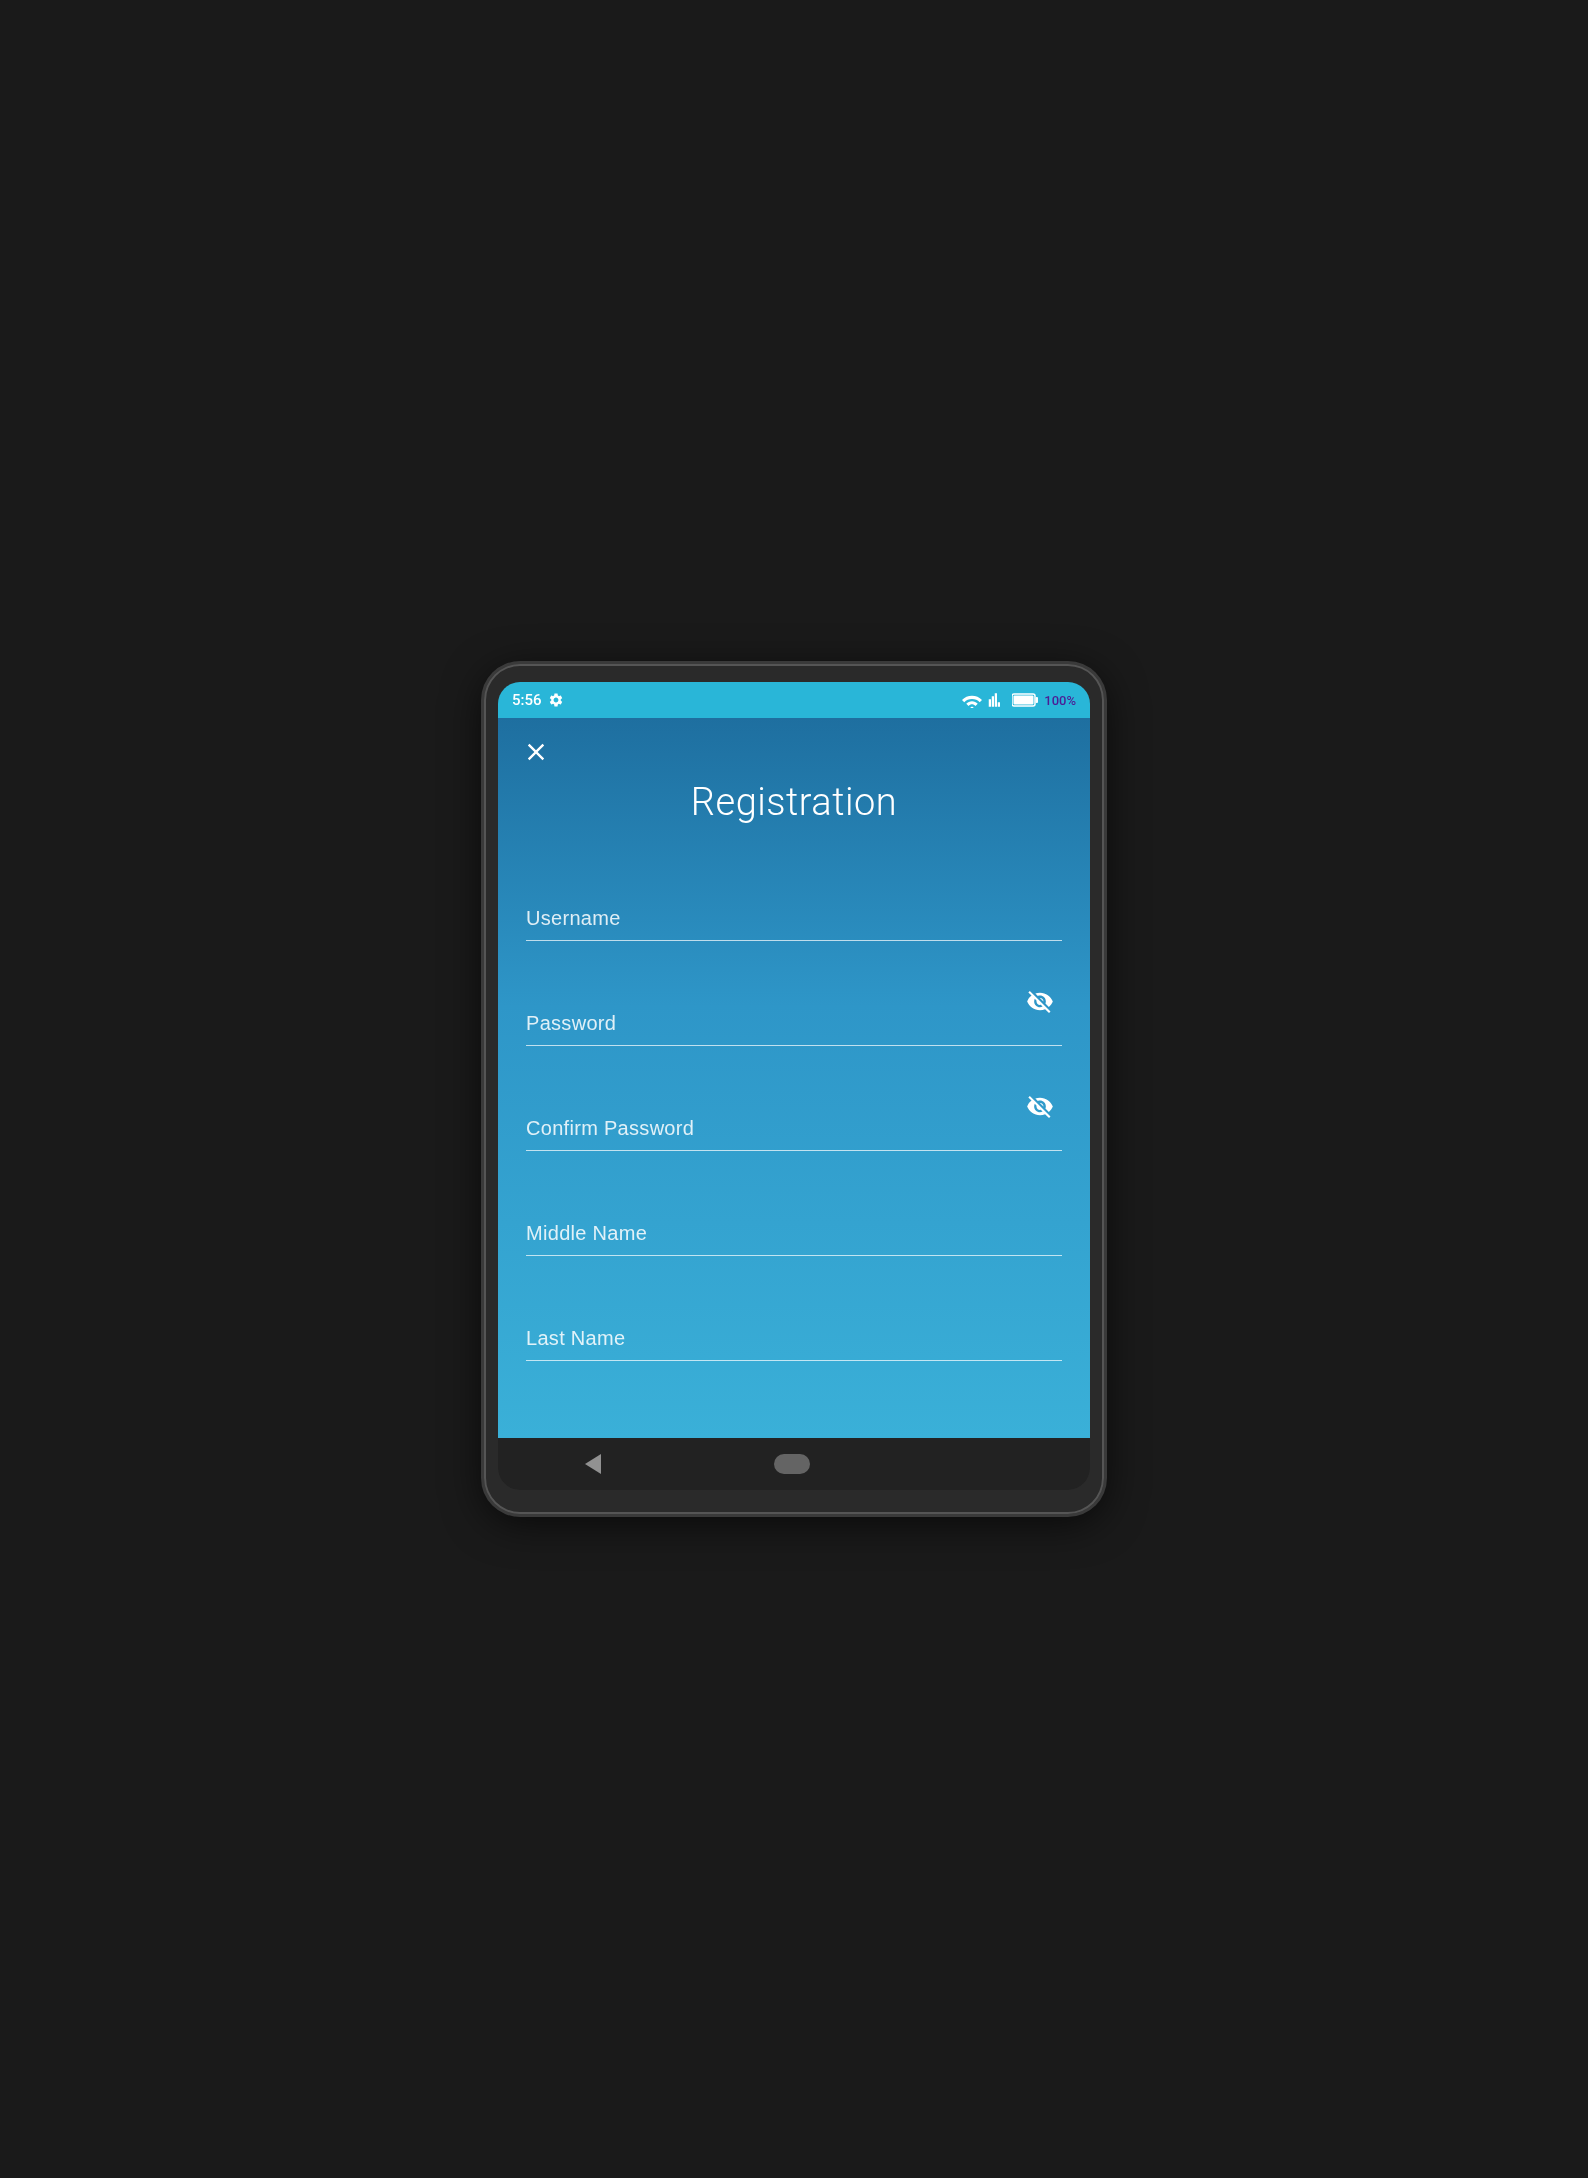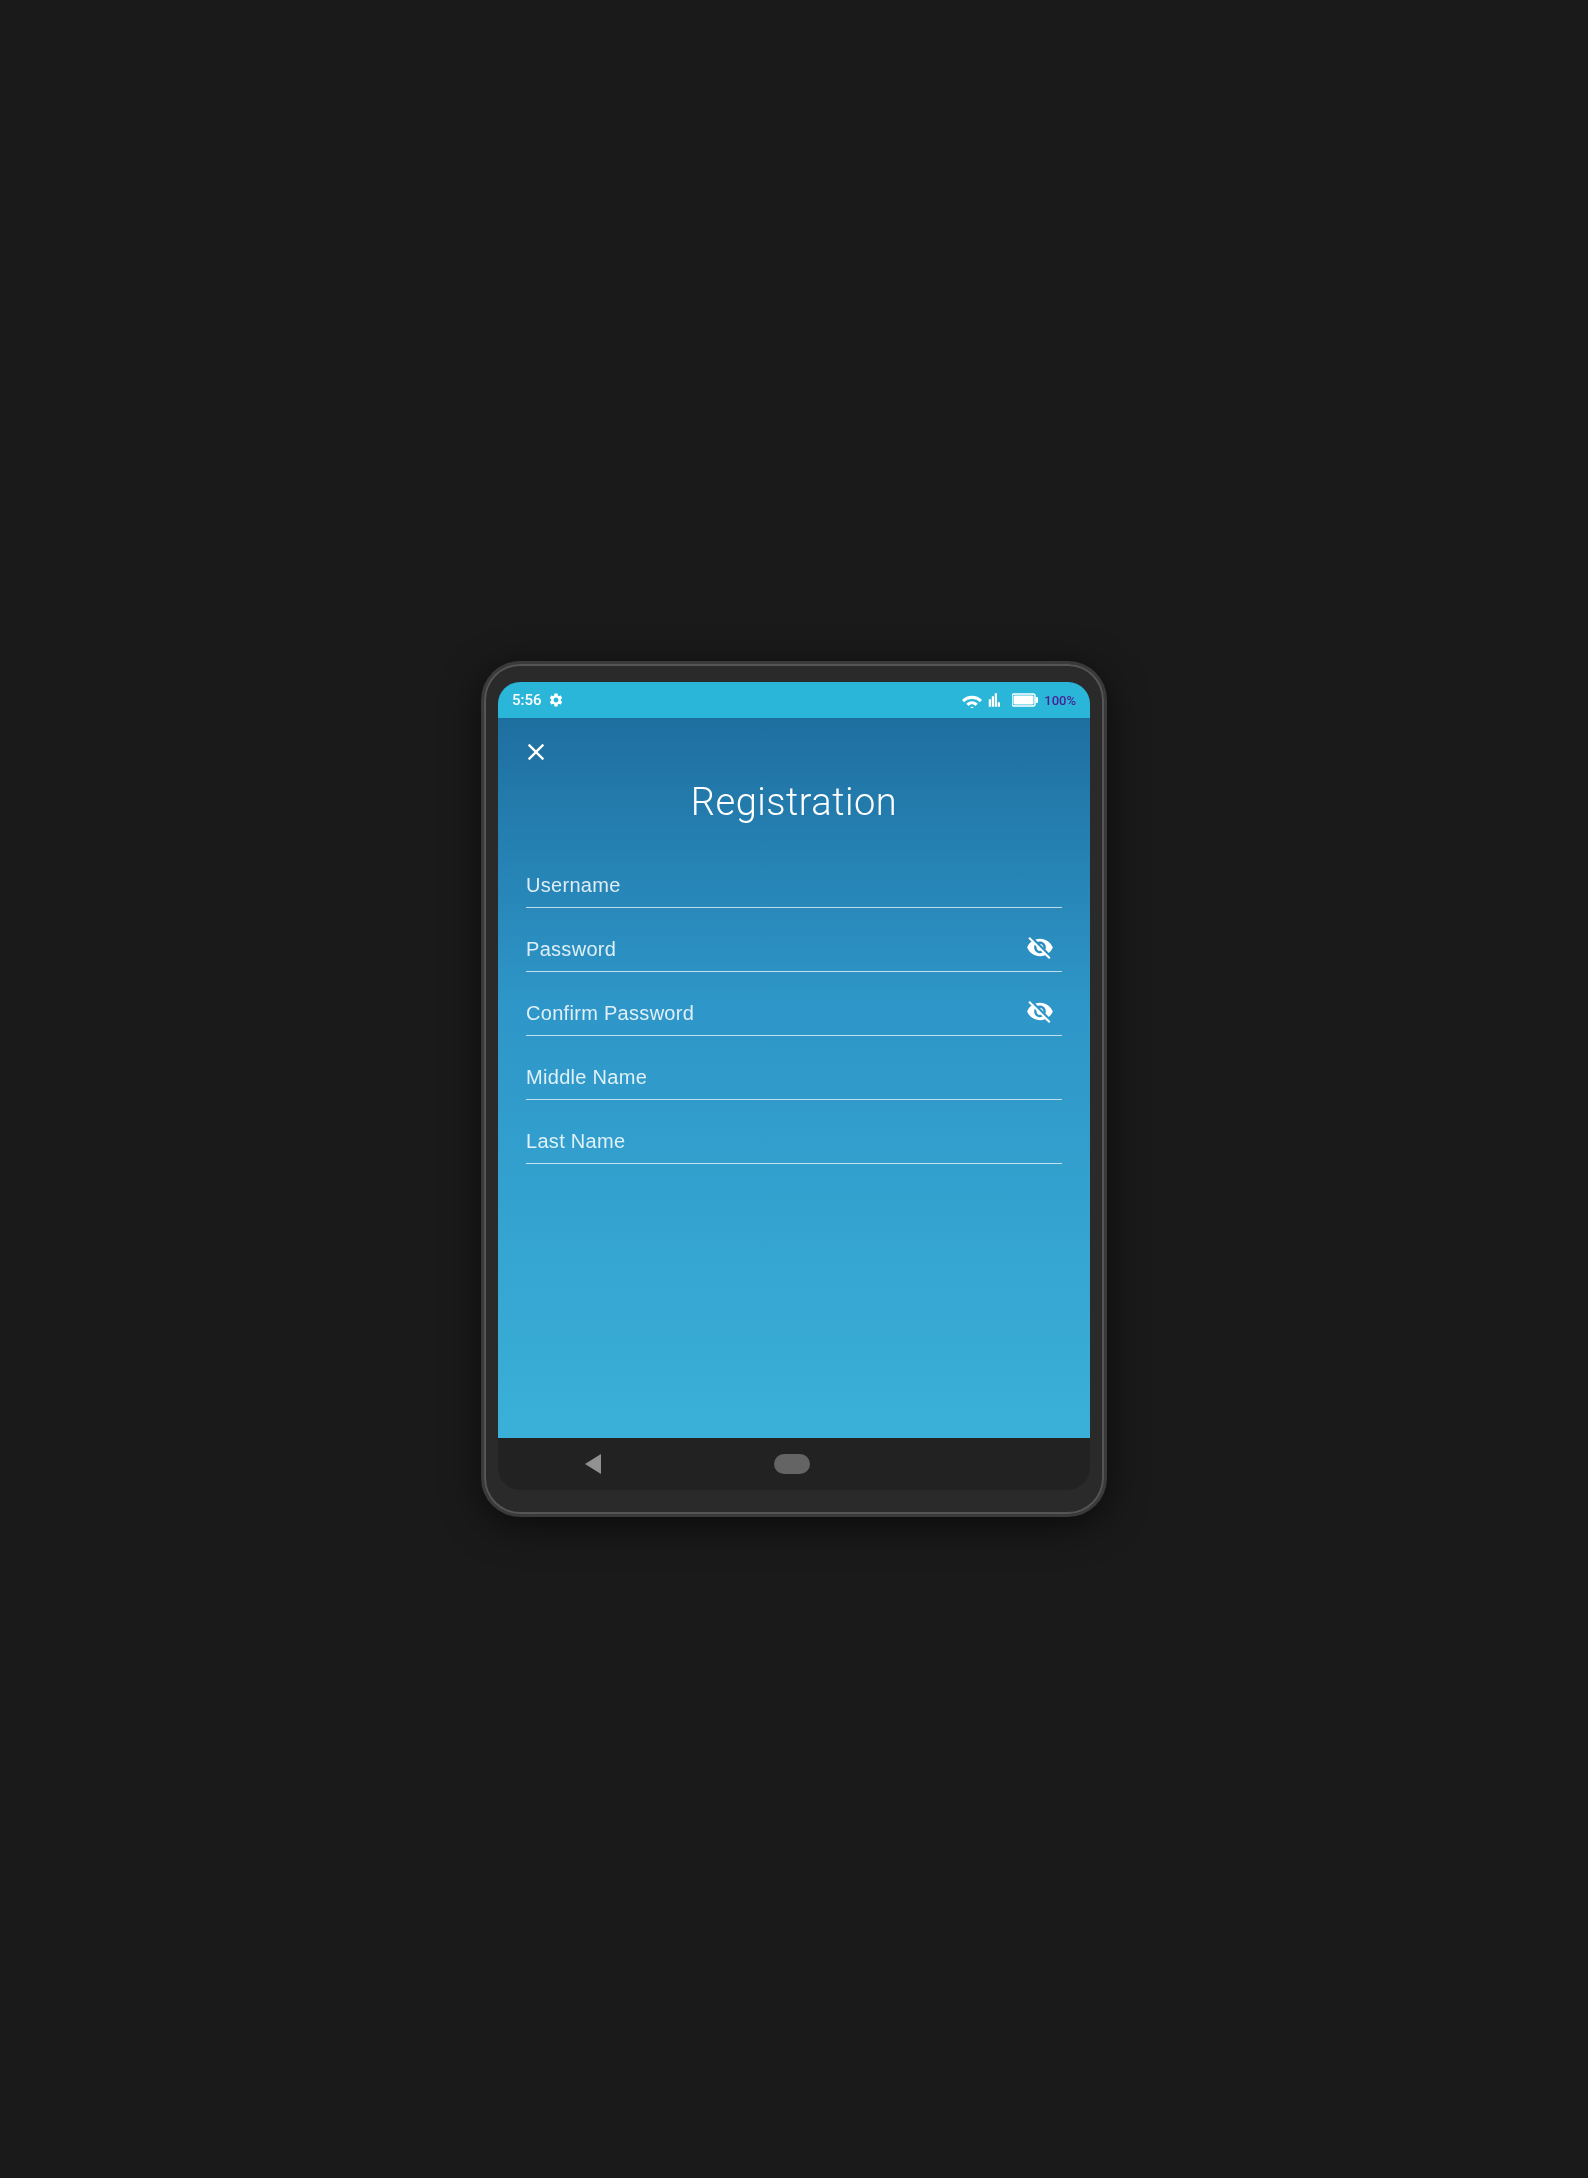--- a/index.html
+++ b/index.html
@@ -71,21 +71,20 @@
       font-weight: 500;
     }
 
     
     .app-content {
       flex: 1;
       background: linear-gradient(180deg, #1e6fa0 0%, #2e96c8 40%, #3ab0d8 100%);
       overflow-y: auto;
       display: flex;
       flex-direction: column;
-      gap: 8px;
     }
 
     
     .app-header {
       padding: 16px 20px 10px 20px;
       position: relative;
     }
 
     .close-button {
       background: none;
@@ -130,20 +129,21 @@
       background: transparent;
       border: none;
       border-bottom: 1.5px solid rgba(255,255,255,0.7);
       color: white;
       font-size: 20px;
       font-weight: 400;
       padding: 8px 44px 10px 0;
       outline: none;
       caret-color: white;
       letter-spacing: 0.3px;
+      margin-top: 41px;
     }
 
     .form-input::placeholder {
       color: rgba(255, 255, 255, 0.85);
       font-size: 20px;
     }
 
     .eye-toggle {
       position: absolute;
       right: 4px;

